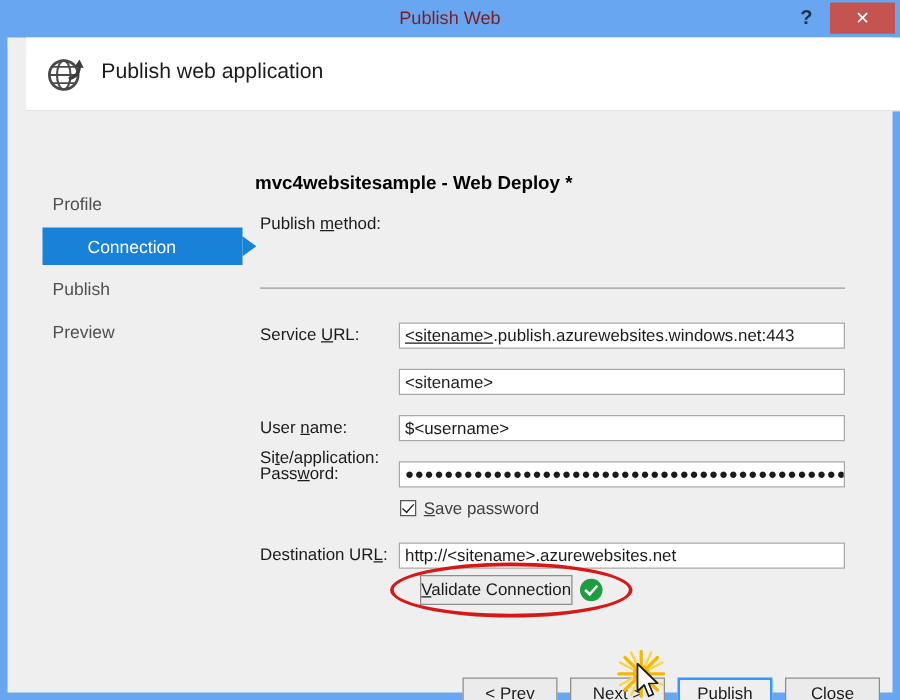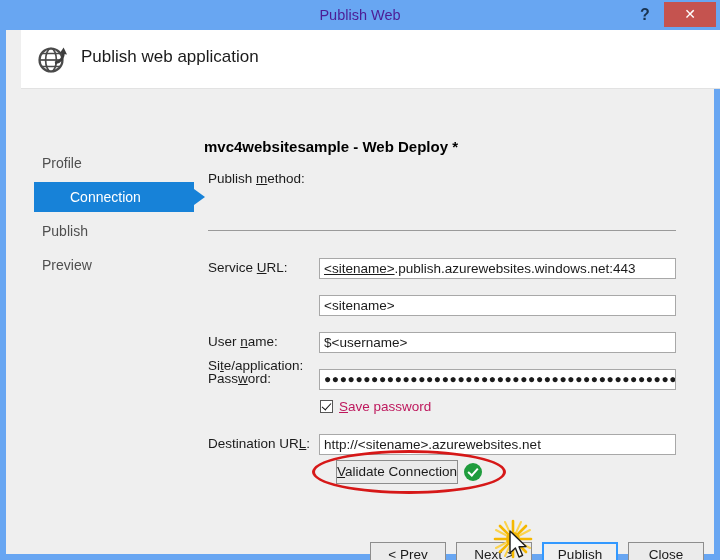--- a/index.html
+++ b/index.html
@@ -24,21 +24,21 @@
     width: 720px; height: 30px;
     background: #68a6f2;
   }
   .titlebar-title {
     position: absolute;
     left: 0; top: 0;
     width: 720px; height: 30px;
     line-height: 30px;
     text-align: center;
     font-size: 14.5px;
-    color: #4c1d95;
+    color: #7f1d1d;
   }
   .help-btn {
     position: absolute;
     right: 62px; top: 2px;
     width: 26px; height: 25px;
     line-height: 25px;
     text-align: center;
     font-size: 16px;
     font-weight: bold;
     color: #18324f;
@@ -181,21 +181,21 @@
     font-size: 12px;
   }
   .underline { text-decoration: underline; }
 
   
   .chk-wrap {
     position: absolute;
     left: 314px; top: 369px;
     height: 18px;
     font-size: 13.5px;
-    color: #be185d;
+    color: #404040;
     white-space: nowrap;
   }
   .chk-box {
     display: inline-block;
     width: 13px; height: 13px;
     border: 1px solid #565656;
     background: #ffffff;
     position: relative;
     vertical-align: -2px;
     box-sizing: border-box;

